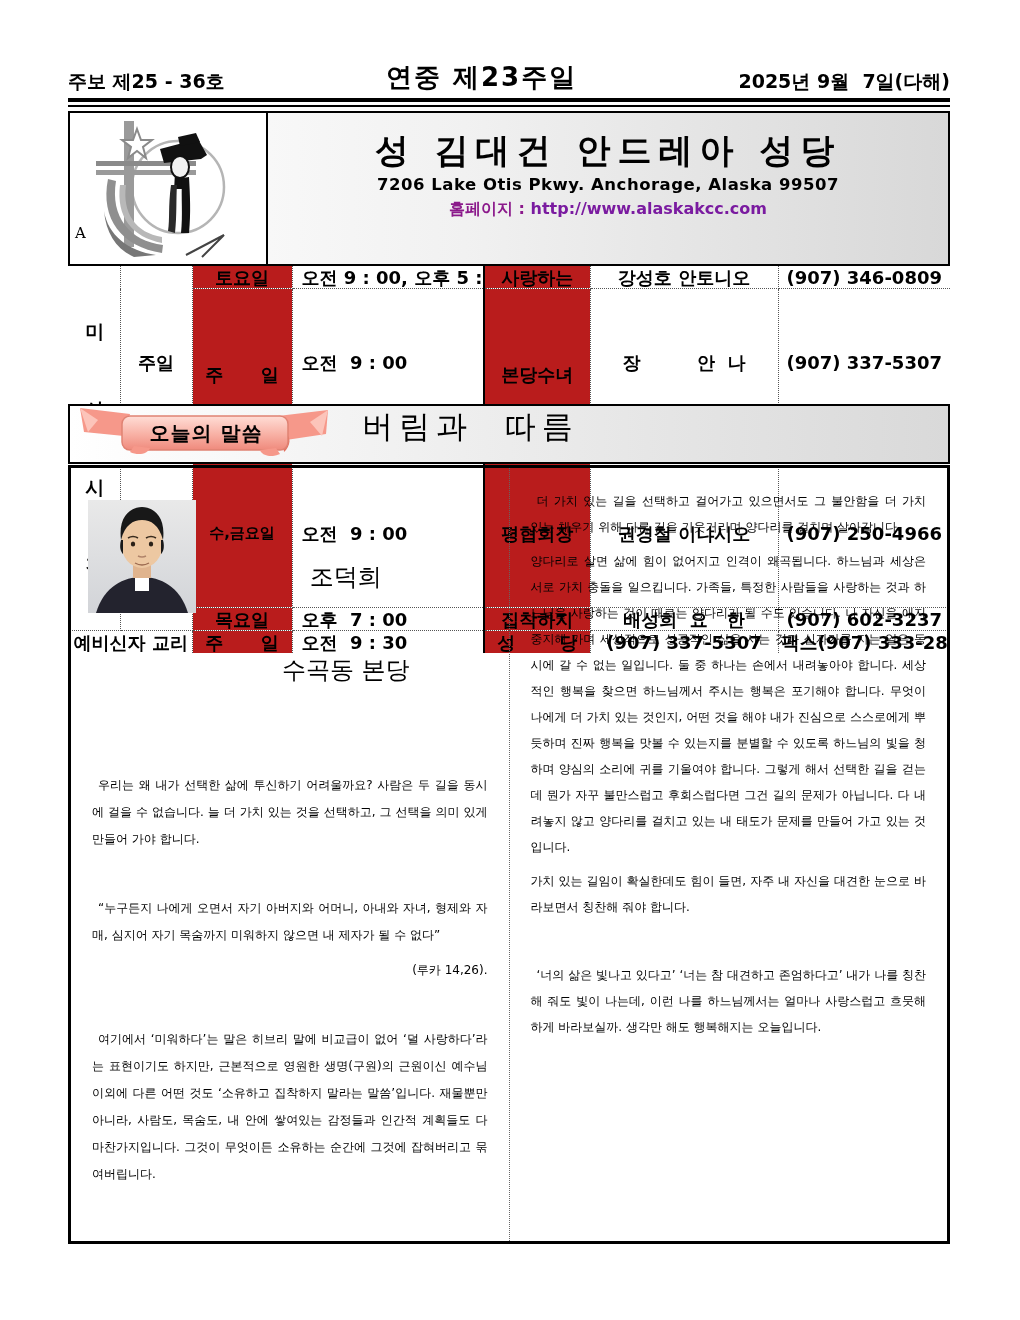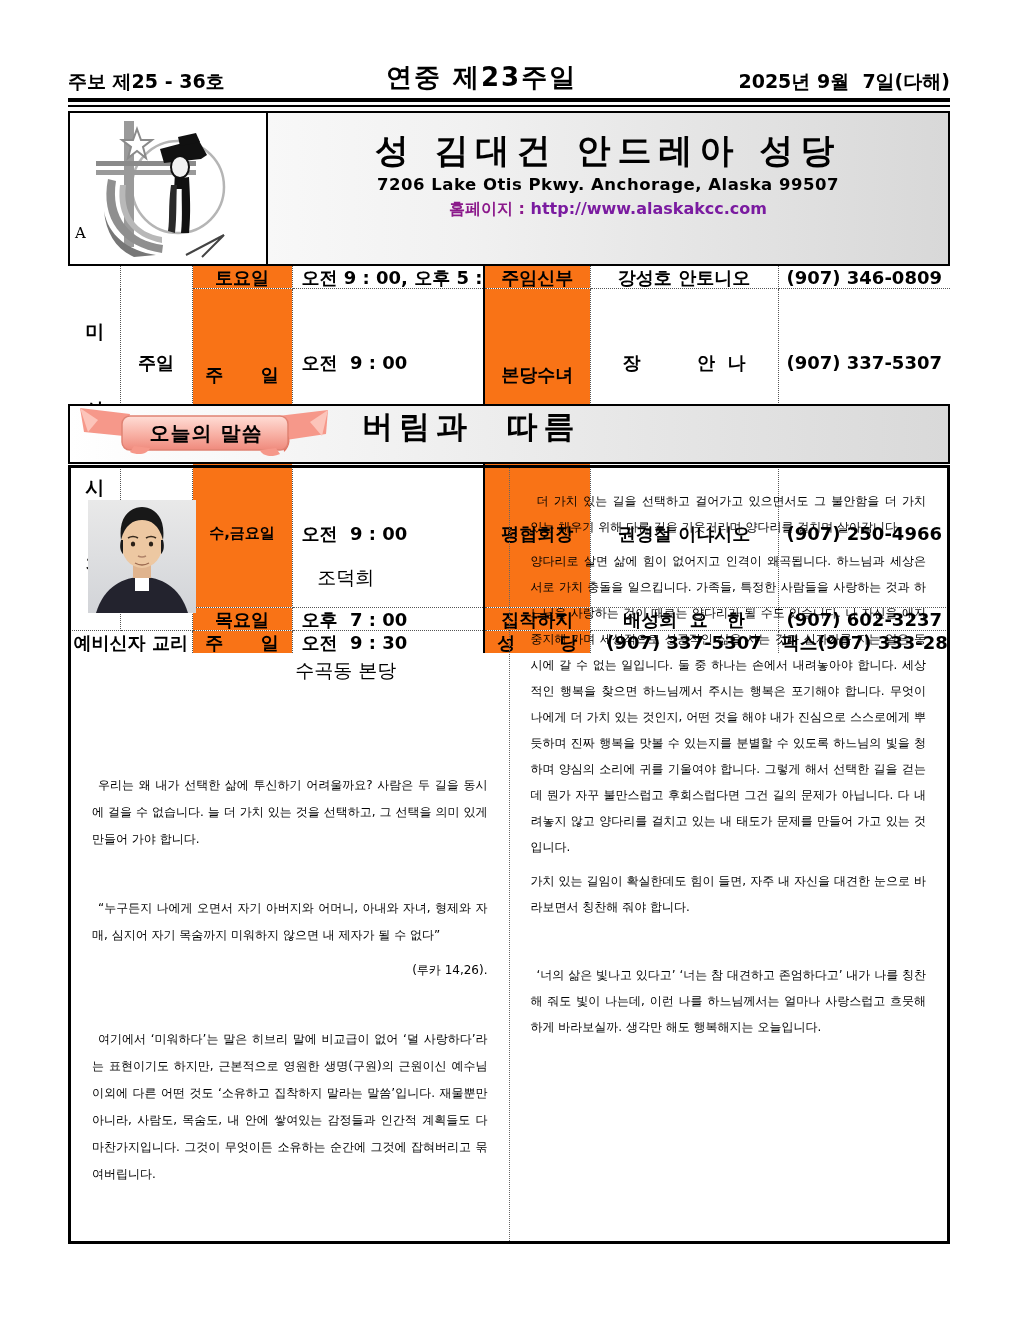--- a/index.html
+++ b/index.html
@@ -46,54 +46,54 @@
   }
   table.schedule td{
     border:1px dotted #555;height:22px;padding:0 3px;
     text-align:center;white-space:pre;overflow:hidden;line-height:21px;
   }
   table.schedule tr:first-child td{border-top:none;}
   table.schedule tr:last-child td{border-bottom:none;}
   table.schedule td.first{border-left:none;}
   table.schedule td.last{border-right:none;}
   table.schedule td.mid{border-left:2px solid #000;}
-  table.schedule td.gray{background:#f97316;}
+  table.schedule td.gray{background:#b91c1c;}
   table.schedule td.vhead{line-height:26px;font-size:19px;border-left:none;}
   table.schedule td.vhead span{display:block;}
   table.schedule td.time{text-align:left;padding-left:9px;}
 
   
   .banner{
     position:absolute;left:68px;right:70px;top:404px;height:56px;
     border:2px solid #000;display:flex;align-items:flex-start;
     background:linear-gradient(90deg,#ffffff 0%,#ececec 50%,#d9d9d9 100%);
   }
   .ribbon{position:relative;width:252px;height:50px;margin-left:8px;flex:none;}
   .ribbon-label{
     position:absolute;left:50px;top:14px;width:156px;text-align:center;
     font-size:20px;font-weight:bold;letter-spacing:1px;white-space:pre;
   }
-  .banner-title{font-size:31px;font-weight:bold;letter-spacing:6px;margin-left:32px;white-space:pre;}
+  .banner-title{font-size:31px;font-weight:normal;letter-spacing:6px;margin-left:32px;white-space:pre;}
 
   
   .article-box{
     position:absolute;left:68px;right:70px;top:465px;height:779px;
     border:3px solid #000;display:flex;box-sizing:border-box;
   }
   .col{width:50%;box-sizing:border-box;padding:12px 13px 0 13px;overflow:hidden;}
   .col-divider{width:0;border-left:1px dotted #666;}
   p.para{margin:8px;text-align:justify;line-height:27px;font-size:12px;word-break:break-all;}
   .col.right p.para{line-height:26px;}
   p.para.ind{text-indent:.5em;}
   p.para.ref{text-align:right;}
   .gap{height:26px;}
 
   .author{display:flex;margin:20px 0 24px 4px;}
   .photo{width:108px;height:113px;flex:none;}
-  .author-lines{flex:1;align-self:center;text-align:center;font-size:19px;line-height:31px;white-space:pre;}
+  .author-lines{flex:1;align-self:center;text-align:center;font-size:24px;line-height:31px;white-space:pre;}
 </style>
 </head>
 <body>
 
 <div class="sheet">
 
   <div class="top-head">
     <span>주보 제25 - 36호</span>
     <span class="mid">연중 제23주일</span>
     <span>2025년 9월  7일(다해)</span>
@@ -142,21 +142,21 @@
         <tr>
       <td class="vhead first" rowspan="5">
         <span>미</span>
         <span>사</span>
         <span>시</span>
         <span>간</span>
       </td>
       <td rowspan="3">주일</td>
       <td class="gray">토요일</td>
       <td class="time">오전 9 : 00, 오후 5 : 00</td>
-      <td class="mid gray">주임신부</td>
+      <td class="mid gray">사랑하는</td>
       <td>강성호 안토니오</td>
       <td class="last">(907) 346-0809</td>
     </tr>
     <tr>
       <td class="gray" rowspan="2">주      일</td>
       <td class="time">오전  9 : 00</td>
       <td class="mid gray" rowspan="2">본당수녀</td>
       <td>장         안  나</td>
       <td class="last">(907) 337-5307</td>
     </tr>

